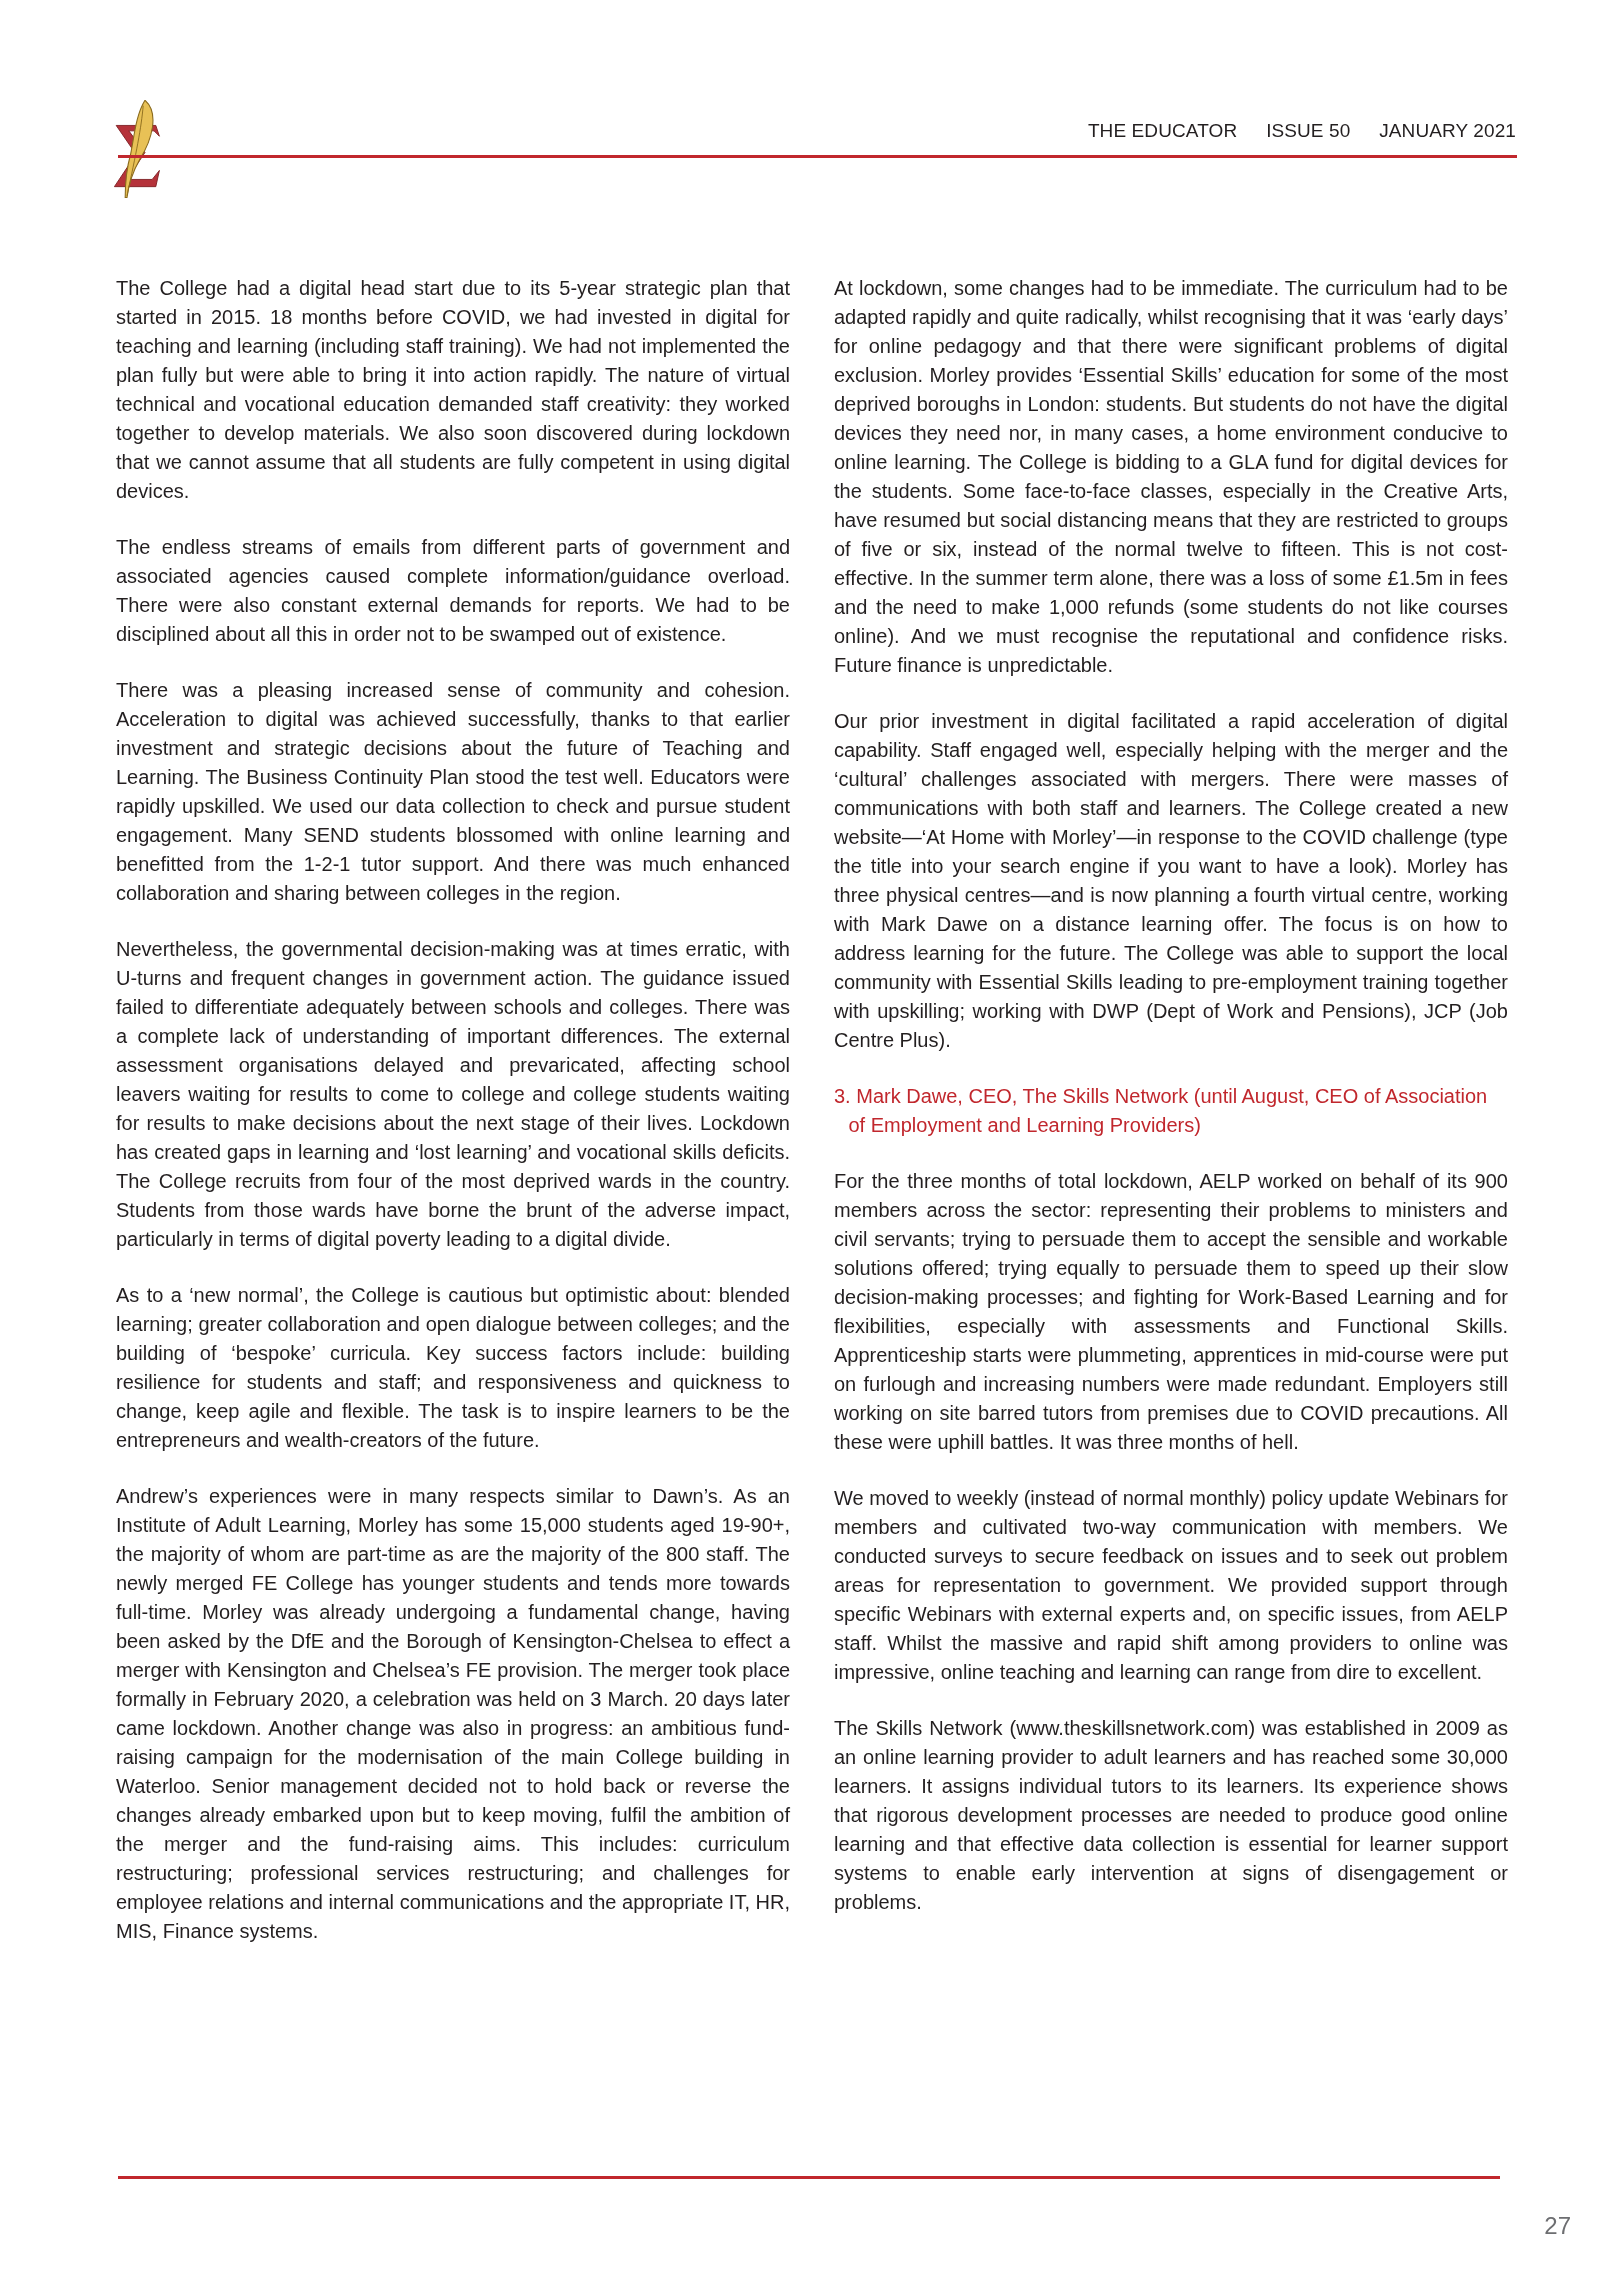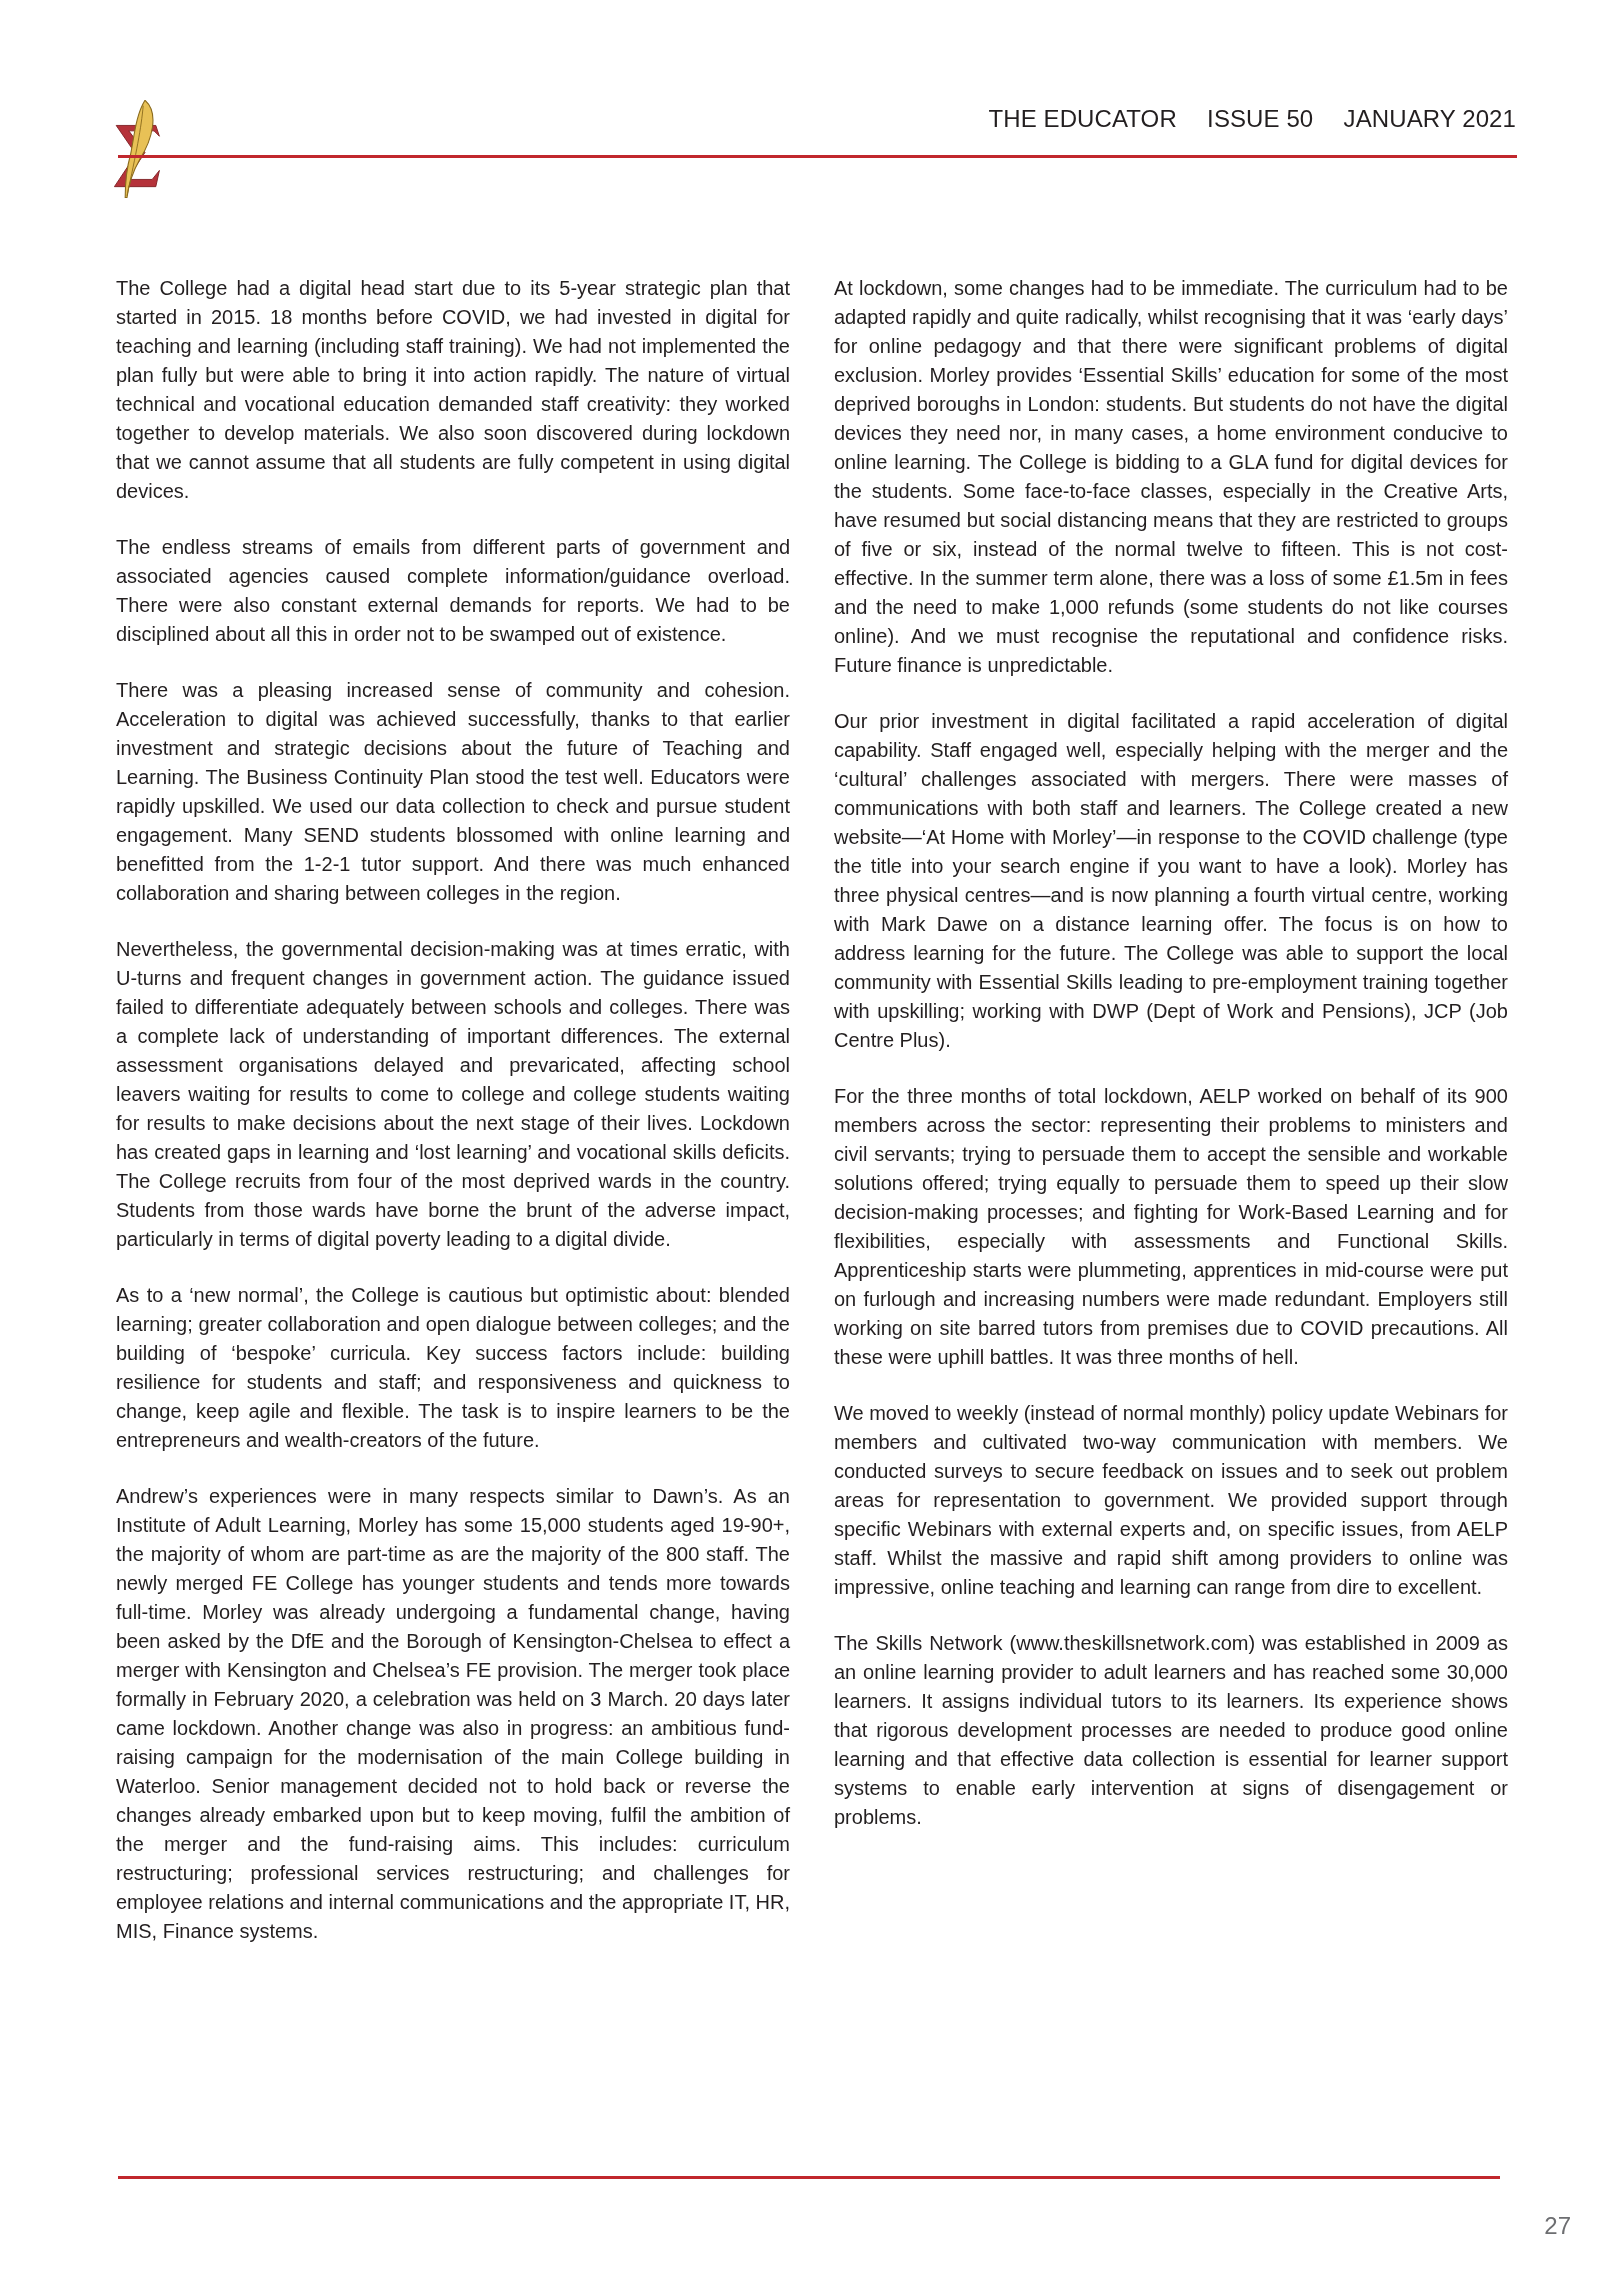--- a/index.html
+++ b/index.html
@@ -5,22 +5,22 @@
     html, body { margin: 0; padding: 0; background: #ffffff; }
     body {
       width: 1616px; height: 2285px; position: relative; overflow: hidden;
       font-family: "Liberation Sans", sans-serif; color: #231f20;
     }
     .logo { position: absolute; left: 109px; top: 100px; width: 63px; height: 104px; }
     .header-rule {
       position: absolute; left: 118px; top: 155px; width: 1399px; height: 2.7px; background: #c1272d;
     }
     .running-head {
-      position: absolute; top: 105px; right: 100px;
-      font-size: 24px; letter-spacing: 0.1px; color: #231f20; white-space: nowrap;
+      position: absolute; top: 120px; right: 100px;
+      font-size: 19px; letter-spacing: 0.1px; color: #231f20; white-space: nowrap;
     }
     .running-head span { margin-left: 23.5px; }
     .running-head span:first-child { margin-left: 0; }
     .col {
       position: absolute; top: 258px; width: 674px;
       font-size: 20px; line-height: 29px; text-align: justify; margin-top: 16px;
     }
     .col.left { left: 116px; }
     .col.right { left: 834px; }
     .col p { margin: 0 0 27px 0; hyphens: manual; }
@@ -60,20 +60,21 @@
   <p>The endless streams of emails from different parts of government and associated agencies caused complete information/guidance overload. There were also constant external demands for reports. We had to be disciplined about all this in order not to be swamped out of existence.</p>
   <p>There was a pleasing increased sense of community and cohesion. Acceleration to digital was achieved successfully, thanks to that earlier investment and strategic decisions about the future of Teaching and Learning. The Business Continuity Plan stood the test well. Educators were rapidly upskilled. We used our data collection to check and pursue student engagement. Many SEND students blossomed with online learning and benefitted from the 1-2-1 tutor support. And there was much enhanced collaboration and sharing between colleges in the region.</p>
   <p>Nevertheless, the governmental decision-making was at times erratic, with U-turns and frequent changes in government action. The guidance issued failed to differentiate adequately between schools and colleges. There was a complete lack of understanding of important differences. The external assessment organisations delayed and prevaricated, affecting school leavers waiting for results to come to college and college students waiting for results to make decisions about the next stage of their lives. Lockdown has created gaps in learning and ‘lost learning’ and vocational skills deficits. The College recruits from four of the most deprived wards in the country. Students from those wards have borne the brunt of the adverse impact, particularly in terms of digital poverty leading to a digital divide.</p>
   <p>As to a ‘new normal’, the College is cautious but optimistic about: blended learning; greater collaboration and open dialogue between colleges; and the building of ‘bespoke’ curricula. Key success factors include: building resilience for students and staff; and responsiveness and quickness to change, keep agile and flexible. The task is to inspire learners to be the entrepreneurs and wealth-creators of the future.</p>
   <p>Andrew’s experiences were in many respects similar to Dawn’s. As an Institute of Adult Learning, Morley has some 15,000 students aged 19-90+, the majority of whom are part-time as are the majority of the 800 staff. The newly merged FE College has younger students and tends more towards full-time. Morley was already undergoing a fundamental change, having been asked by the DfE and the Borough of Kensington-Chelsea to effect a merger with Kensington and Chelsea’s FE provision. The merger took place formally in February 2020, a celebration was held on 3 March. 20 days later came lockdown. Another change was also in progress: an ambitious fund-raising campaign for the modernisation of the main College building in Waterloo. Senior management decided not to hold back or reverse the changes already embarked upon but to keep moving, fulfil the ambition of the merger and the fund-raising aims. This includes: curriculum restructuring; professional services restructuring; and challenges for employee relations and internal communications and the appropriate IT, HR, MIS, Finance systems.</p>
 </div>
 
 <div class="col right">
   <p>At lockdown, some changes had to be immediate. The curriculum had to be adapted rapidly and quite radically, whilst recognising that it was ‘early days’ for online pedagogy and that there were significant  problems of digital exclusion. Morley provides ‘Essential Skills’ education for some of the most deprived boroughs in London: students. But students do not have the digital devices they need nor, in many cases, a home environment conducive to online learning. The College is bidding to a GLA fund for digital devices for the students. Some face-to-face classes, especially in the Creative Arts, have resumed but social distancing means that they are restricted to groups of five or six, instead of the normal twelve to fifteen. This is not cost-effective. In the summer term alone, there was a loss of some £1.5m in fees and the need to make 1,000 refunds (some students do not like courses online). And we must recognise the reputational and confidence risks. Future finance is unpredictable.</p>
   <p>Our prior investment in digital facilitated a rapid acceleration of digital capability. Staff engaged well, especially helping with the merger and the ‘cultural’ challenges associated with mergers. There were masses of communications with both staff and learners. The College created a new website—‘At Home with Morley’—in response to the COVID challenge (type the title into your search engine if you want to have a look). Morley has three physical centres—and is now planning a fourth virtual centre, working with Mark Dawe on a distance learning offer. The focus is on how to address learning for the future. The College was able to support the local community with Essential Skills leading to pre-employment training together with upskilling; working with DWP (Dept of Work and Pensions), JCP (Job Centre Plus).</p>
+  <h3 class="hang">3. Mark Dawe, CEO, The Skills Network (until August, CEO of Association of Employment and Learning Providers)</h3>
   <p>For the three months of total lockdown, AELP worked on behalf of its 900 members across the sector: representing their problems to ministers and civil servants; trying to persuade them to accept the sensible and workable solutions offered; trying equally to persuade them to speed up their slow decision-making processes; and fighting for Work-Based Learning and for flexibilities, especially with assessments and Functional Skills. Apprenticeship starts were plummeting, apprentices in mid-course were put on furlough and increasing numbers were made redundant. Employers still working on site barred tutors from premises due to COVID precautions. All these were uphill battles. It was three months of hell.</p>
   <p>We moved to weekly (instead of normal monthly) policy update Webinars for members and cultivated two-way communication with members. We conducted surveys to secure feedback on issues and to seek out problem areas for representation to government. We provided support through specific Webinars with external experts and, on specific issues, from AELP staff. Whilst the massive and rapid shift among providers to online was impressive, online teaching and learning can range from dire to excellent.</p>
   <p>The Skills Network (www.theskillsnetwork.com) was established in 2009 as an online learning provider to adult learners and has reached some 30,000 learners. It assigns individual tutors to its learners. Its experience shows that rigorous development processes are needed to produce good online learning and that effective data collection is essential for learner support systems to enable early intervention at signs of disengagement or problems.</p>
 </div>
 
 <div class="footer-rule"></div>
 <div class="page-number">27</div>
 
 
 </body></html>

